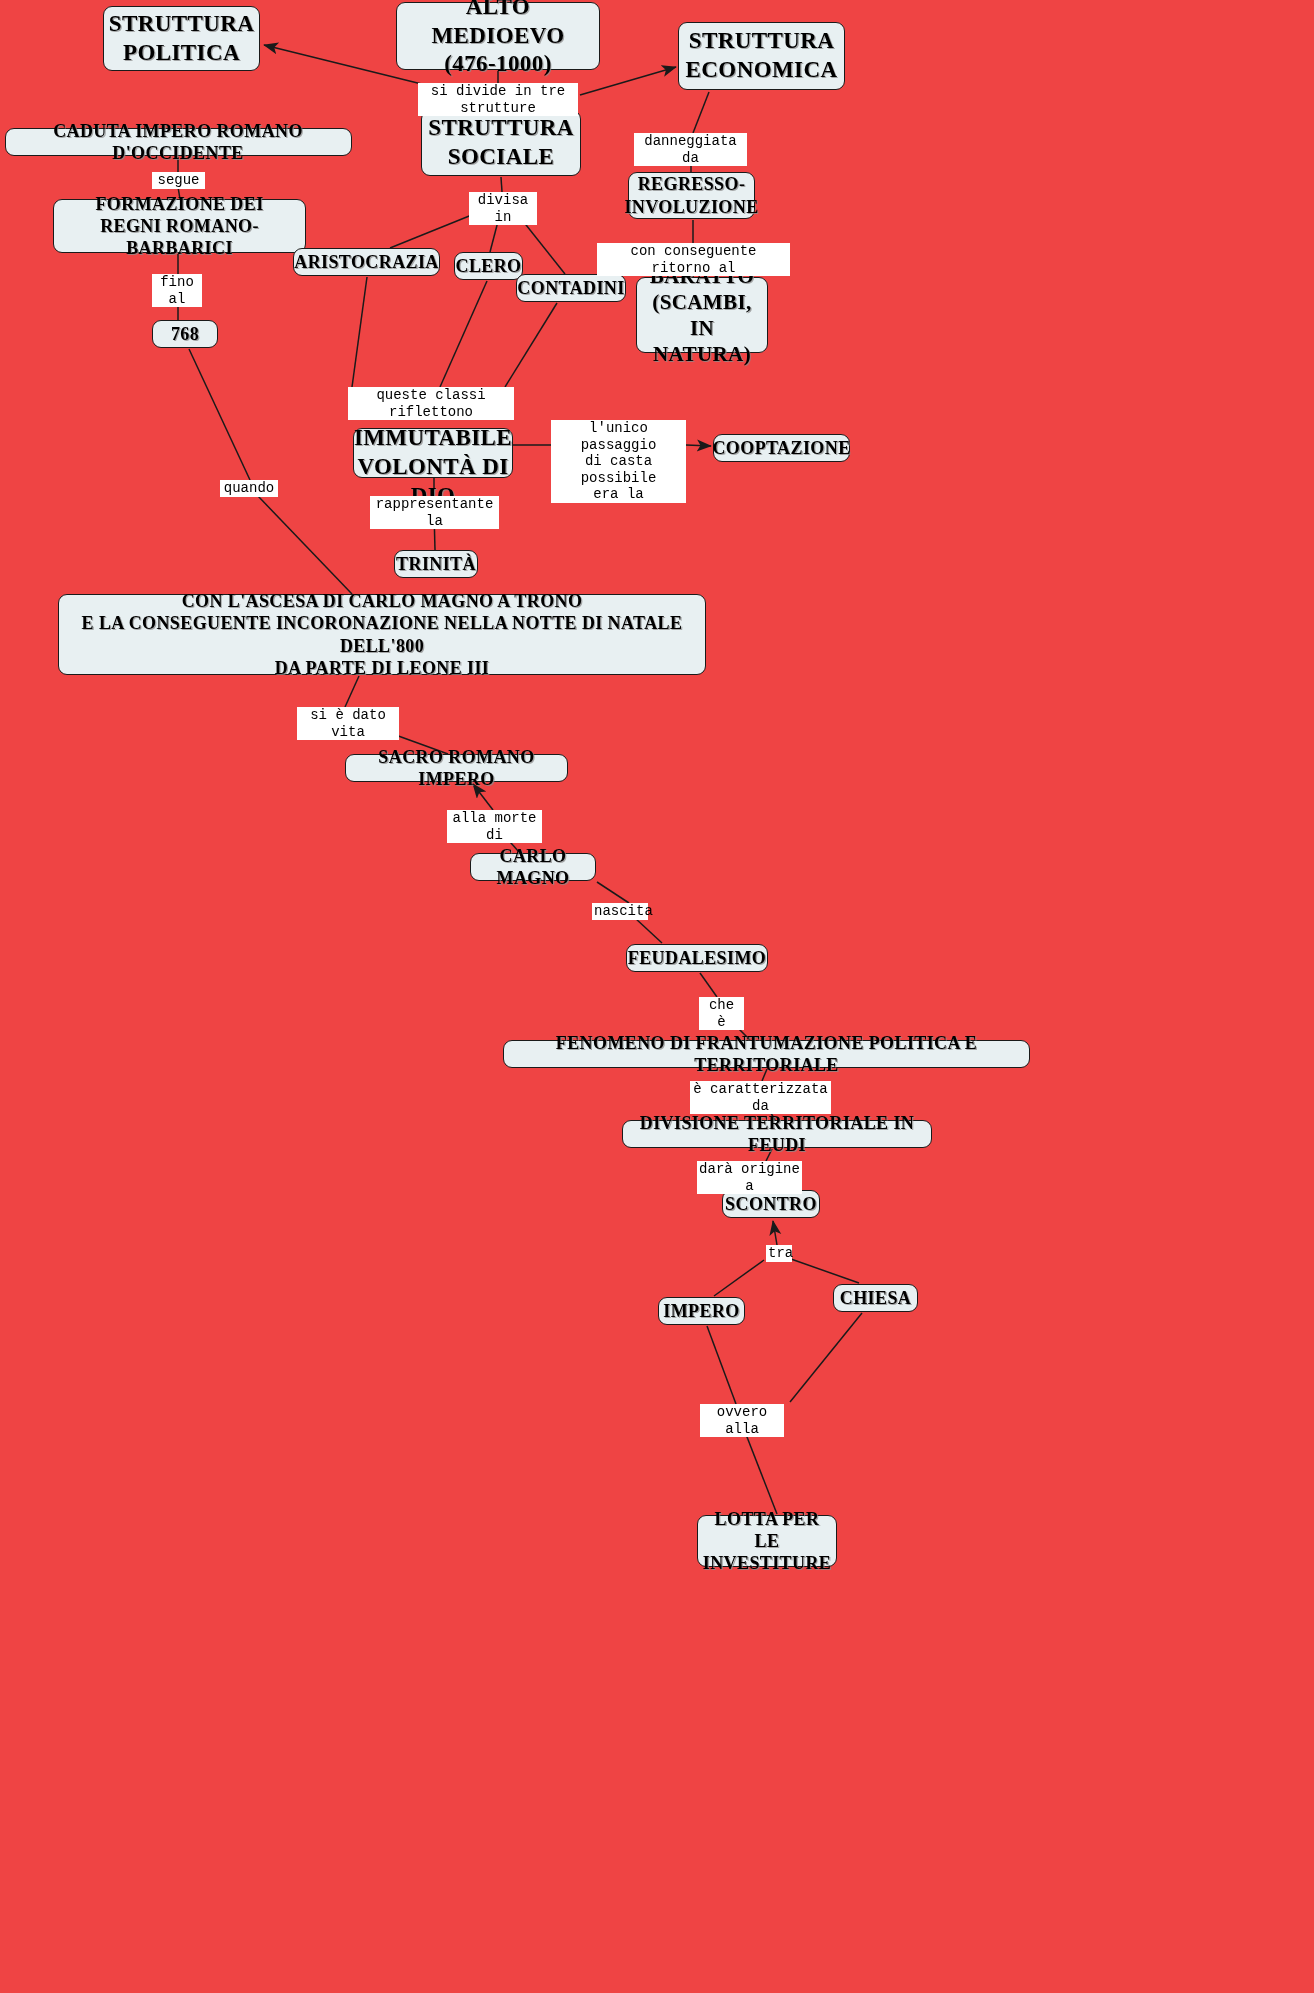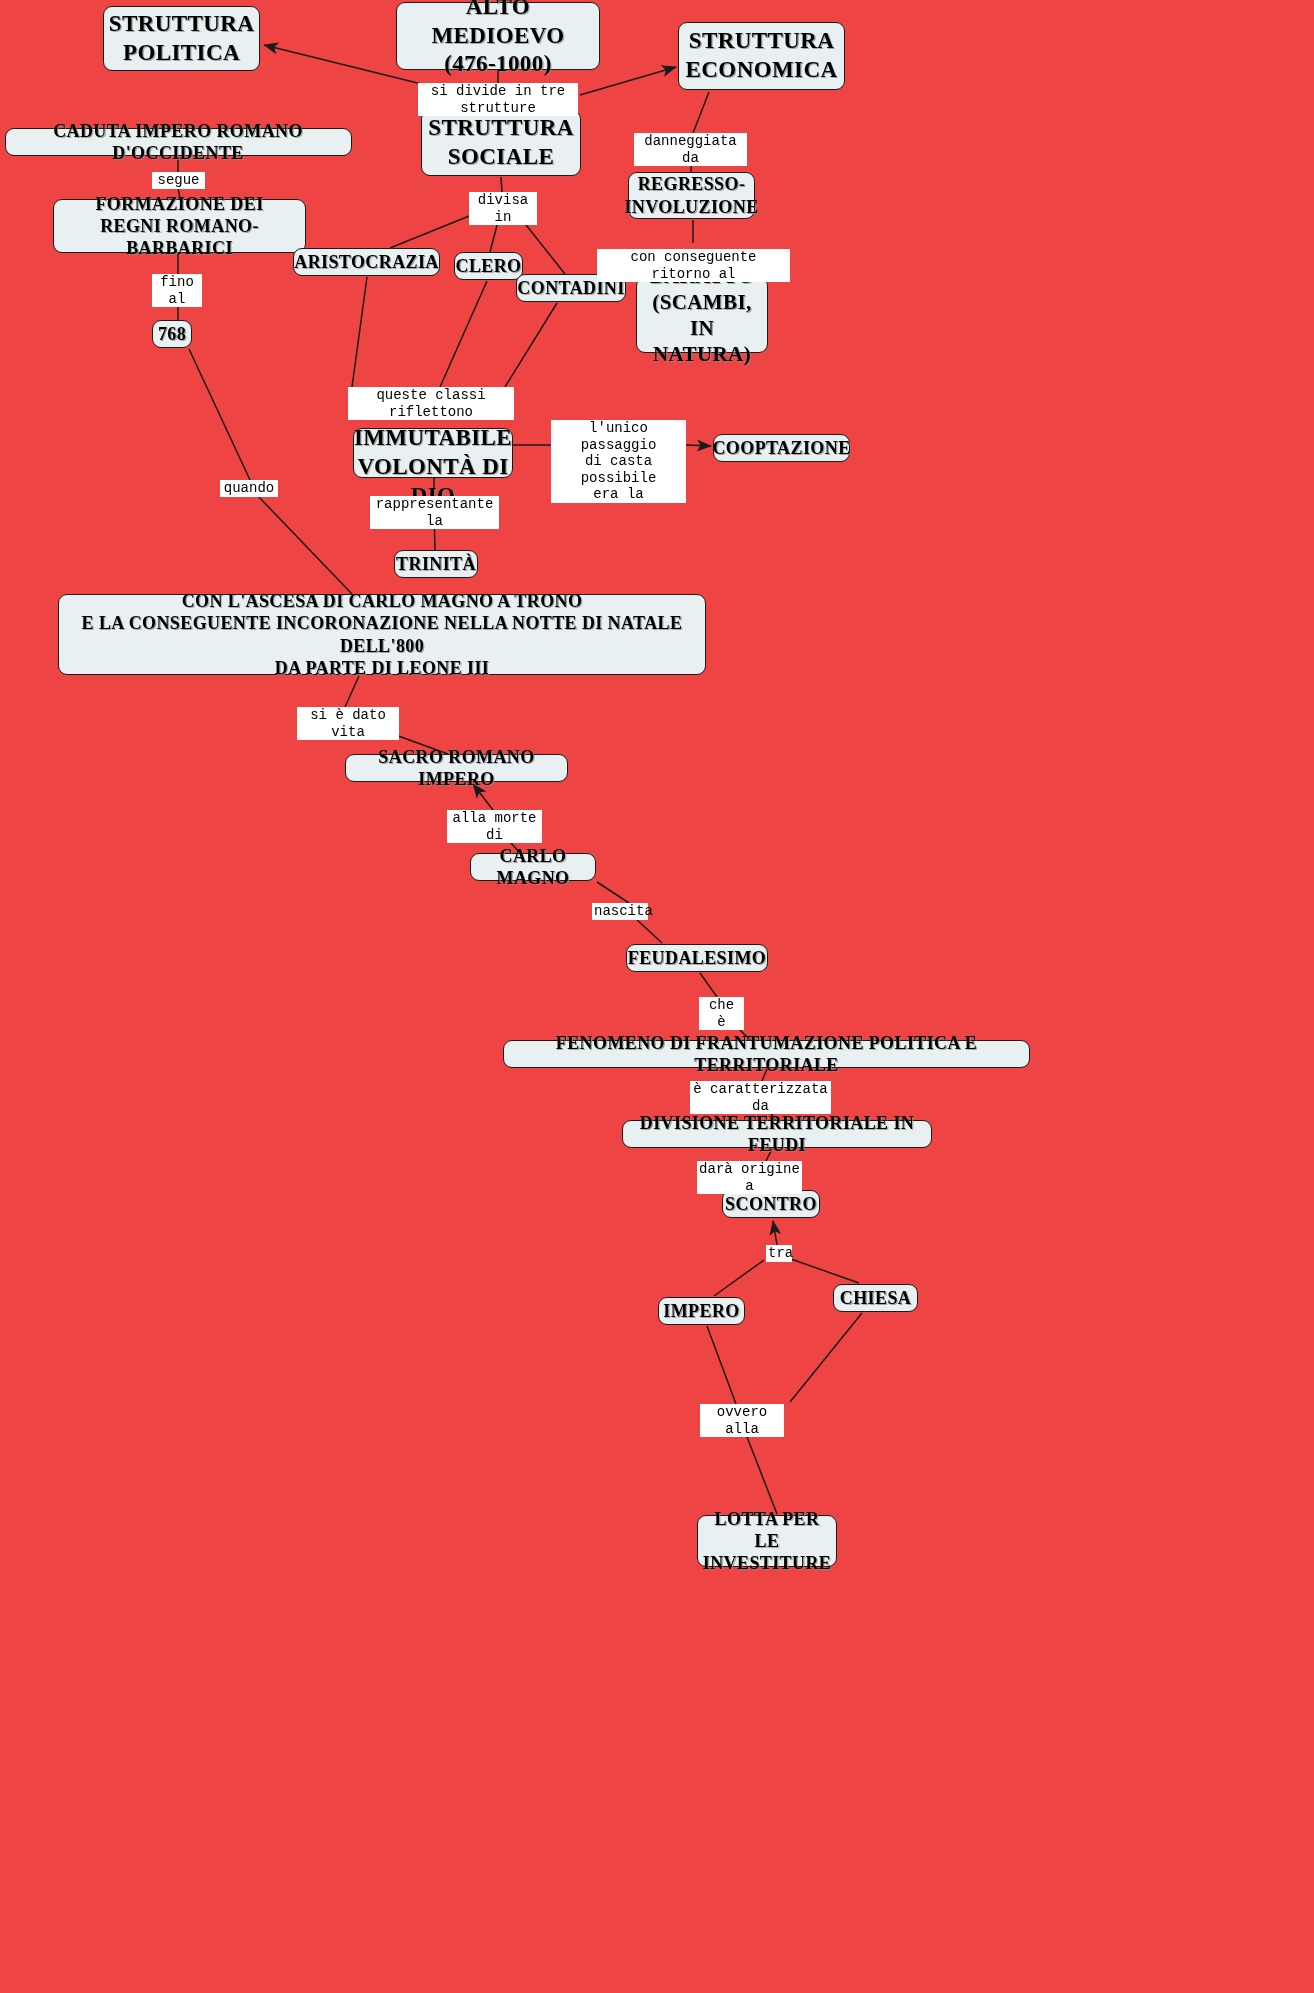--- a/index.html
+++ b/index.html
@@ -129,21 +129,21 @@
       <div class="cmap-node" style="left: 628px; top: 172px; width: 127px; height: 47px; font-size: 18px;">REGRESSO-
 INVOLUZIONE</div>
       <div class="cmap-node" style="left: 53px; top: 199px; width: 253px; height: 54px; font-size: 18px;">FORMAZIONE DEI
 REGNI ROMANO-BARBARICI</div>
       <div class="cmap-node" style="left: 293px; top: 248px; width: 147px; height: 28px; font-size: 18px;">ARISTOCRAZIA</div>
       <div class="cmap-node" style="left: 454px; top: 252px; width: 69px; height: 28px; font-size: 18px;">CLERO</div>
       <div class="cmap-node" style="left: 516px; top: 274px; width: 110px; height: 28px; font-size: 18px;">CONTADINI</div>
       <div class="cmap-node" style="left: 636px; top: 277px; width: 132px; height: 76px; font-size: 21px;">BARATTO
 (SCAMBI,
 IN NATURA)</div>
-      <div class="cmap-node" style="left: 152px; top: 320px; width: 40px; height: 28px; font-size: 18px;">768</div>
+      <div class="cmap-node" style="left: 152px; top: 320px; width: 66px; height: 28px; font-size: 18px;">768</div>
       <div class="cmap-node" style="left: 353px; top: 428px; width: 160px; height: 50px; font-size: 23px;">LA IMMUTABILE
 VOLONTÀ DI DIO</div>
       <div class="cmap-node" style="left: 713px; top: 434px; width: 137px; height: 28px; font-size: 18px;">COOPTAZIONE</div>
       <div class="cmap-node" style="left: 394px; top: 550px; width: 84px; height: 28px; font-size: 18px;">TRINITÀ</div>
       <div class="cmap-node" style="left: 58px; top: 594px; width: 648px; height: 81px; font-size: 18px;">CON L'ASCESA DI CARLO MAGNO A TRONO
 E LA CONSEGUENTE INCORONAZIONE NELLA NOTTE DI NATALE DELL'800
 DA PARTE DI LEONE III</div>
       <div class="cmap-node" style="left: 345px; top: 754px; width: 223px; height: 28px; font-size: 18px;">SACRO ROMANO IMPERO</div>
       <div class="cmap-node" style="left: 470px; top: 853px; width: 126px; height: 28px; font-size: 18px;">CARLO MAGNO</div>
       <div class="cmap-node" style="left: 626px; top: 944px; width: 142px; height: 28px; font-size: 18px;">FEUDALESIMO</div>
@@ -152,21 +152,21 @@
       <div class="cmap-node" style="left: 722px; top: 1190px; width: 98px; height: 28px; font-size: 18px;">SCONTRO</div>
       <div class="cmap-node" style="left: 658px; top: 1297px; width: 87px; height: 28px; font-size: 18px;">IMPERO</div>
       <div class="cmap-node" style="left: 833px; top: 1284px; width: 85px; height: 28px; font-size: 18px;">CHIESA</div>
       <div class="cmap-node" style="left: 697px; top: 1515px; width: 140px; height: 52px; font-size: 18px;">LOTTA PER LE
 INVESTITURE</div>
     </div>
   <div id="labels-group">
       <div class="cmap-label" style="left: 418px; top: 83px; width: 160px; font-size: 14px;">si divide in tre strutture</div>
       <div class="cmap-label" style="left: 634px; top: 133px; width: 113px; font-size: 14px;">danneggiata da</div>
       <div class="cmap-label" style="left: 152px; top: 172px; width: 53px; font-size: 14px;">segue</div>
-      <div class="cmap-label" style="left: 597px; top: 249px; width: 193px; font-size: 14px;">con conseguente ritorno al</div>
+      <div class="cmap-label" style="left: 597px; top: 243px; width: 193px; font-size: 14px;">con conseguente ritorno al</div>
       <div class="cmap-label" style="left: 469px; top: 192px; width: 68px; font-size: 14px;">divisa in</div>
       <div class="cmap-label" style="left: 152px; top: 274px; width: 50px; font-size: 14px;">fino al</div>
       <div class="cmap-label" style="left: 348px; top: 387px; width: 166px; font-size: 14px;">queste classi riflettono</div>
       <div class="cmap-label" style="left: 551px; top: 420px; width: 135px; font-size: 14px;">l'unico passaggio
 di casta possibile
 era la</div>
       <div class="cmap-label" style="left: 220px; top: 480px; width: 58px; font-size: 14px;">quando</div>
       <div class="cmap-label" style="left: 370px; top: 496px; width: 129px; font-size: 14px;">rappresentante la</div>
       <div class="cmap-label" style="left: 297px; top: 707px; width: 102px; font-size: 14px;">si è dato vita</div>
       <div class="cmap-label" style="left: 447px; top: 810px; width: 95px; font-size: 14px;">alla morte di</div>

